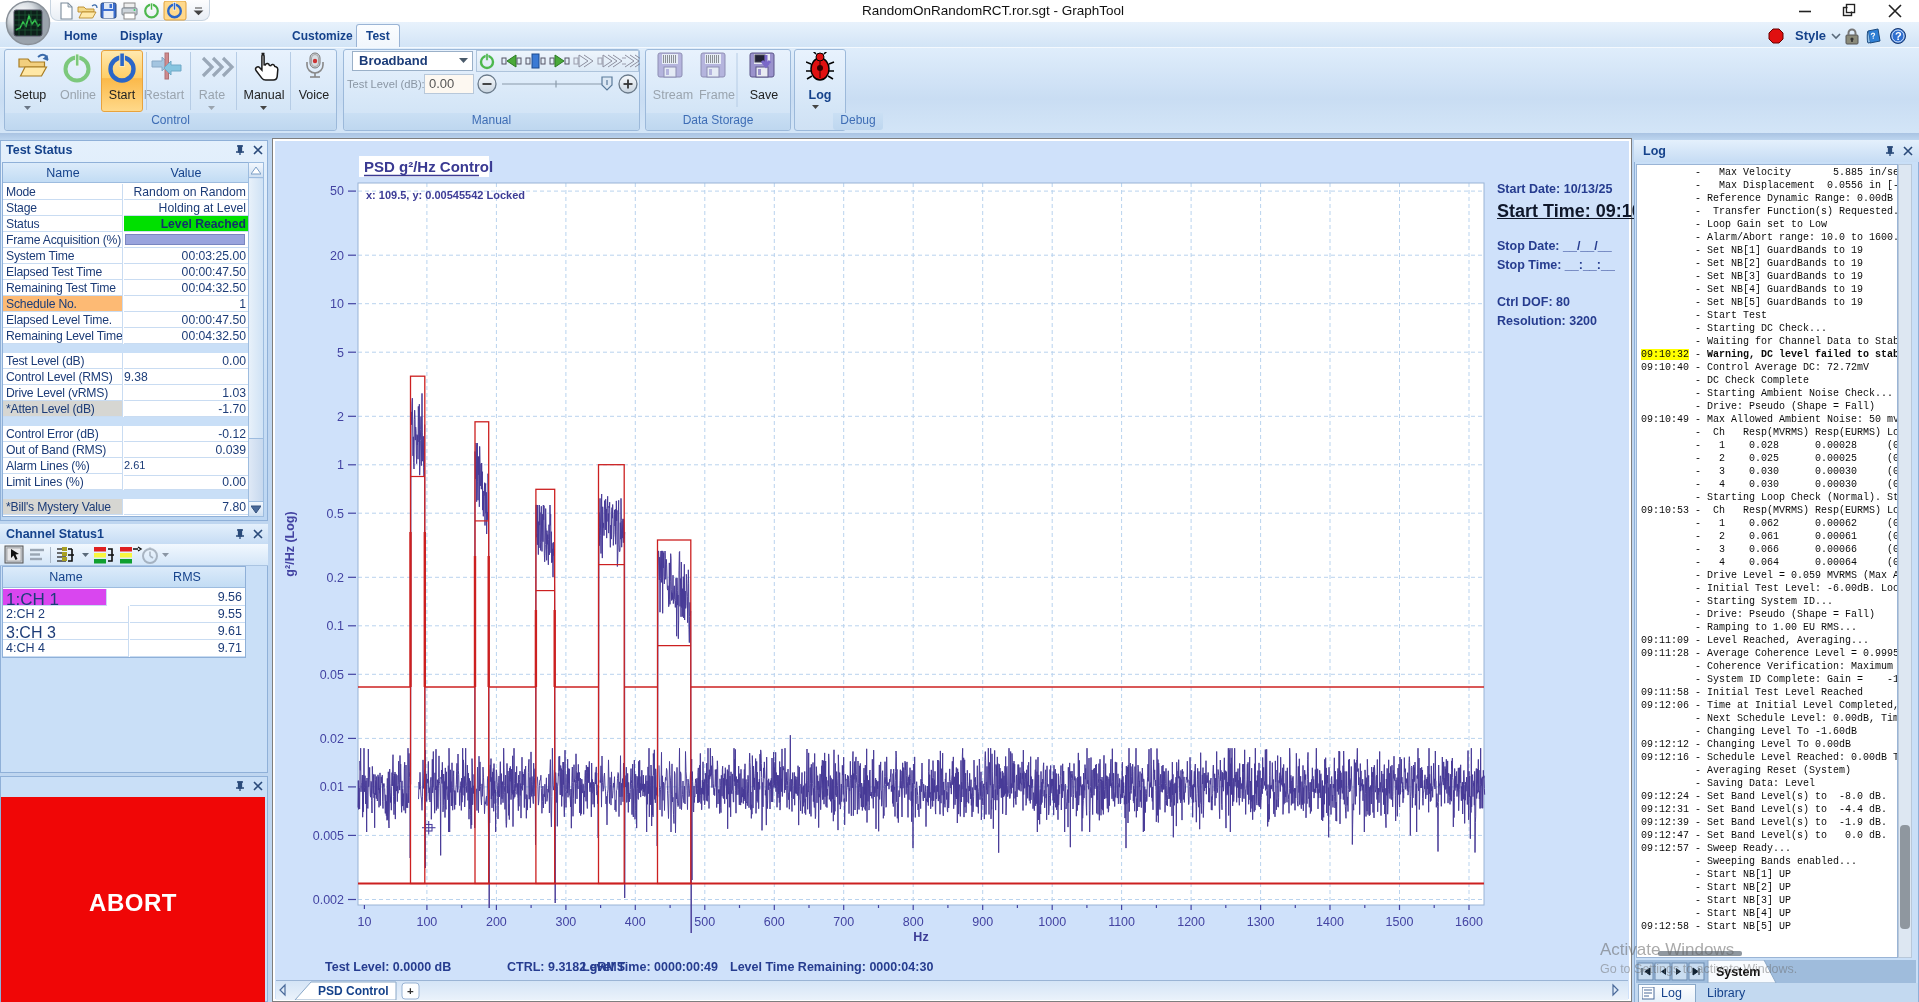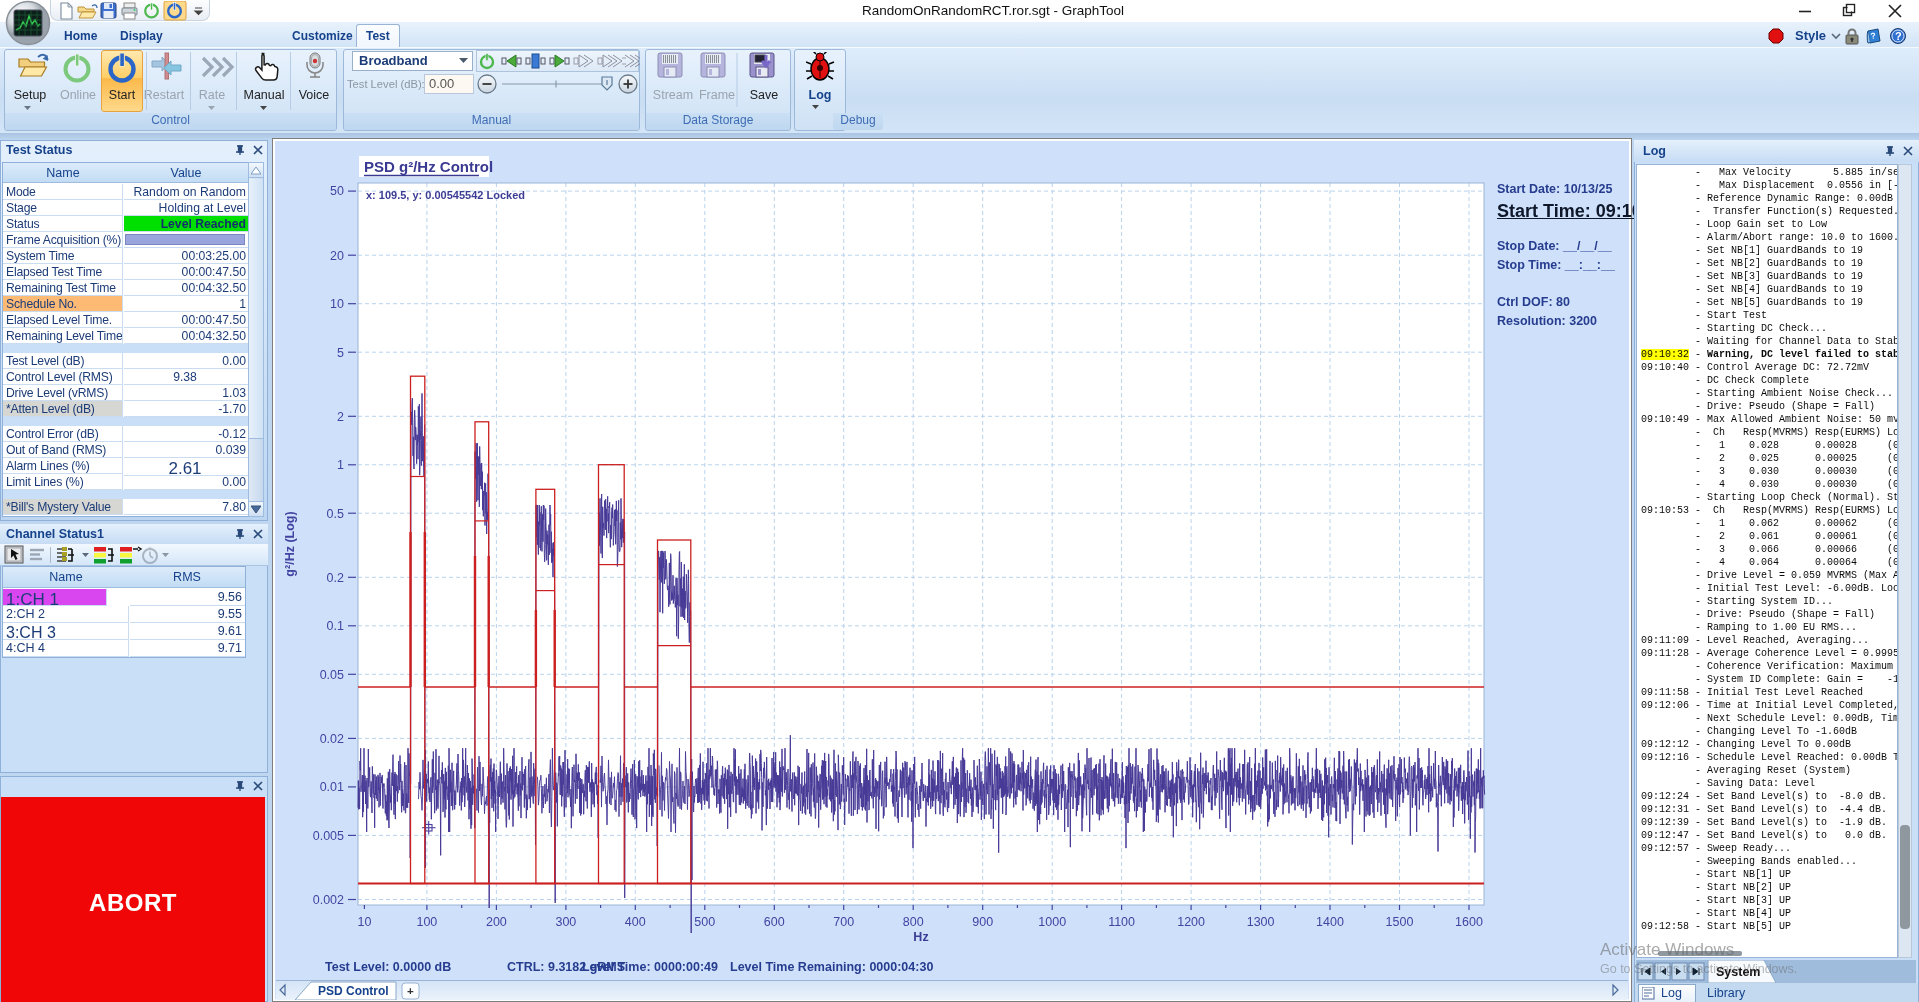--- a/index.html
+++ b/index.html
@@ -342,32 +342,32 @@
     <div style="position:absolute;left:0;top:133px;width:120px;height:16px;background:#fdba74;border-bottom:1px solid #c9dcf2;border-right:1px solid #c9dcf2;font-size:12.2px;letter-spacing:-0.2px;color:#1c3c78;padding:1px 0 0 3px;white-space:nowrap;overflow:hidden;">Schedule No.</div>
     <div style="position:absolute;left:121px;top:133px;width:125px;height:16px;border-bottom:1px solid #c9dcf2;font-size:12.2px;color:#1c3c78;text-align:right;padding:1px 3px 0 0;">1</div>
     <div style="position:absolute;left:0;top:149px;width:120px;height:16px;background:#fff;border-bottom:1px solid #c9dcf2;border-right:1px solid #c9dcf2;font-size:12.2px;letter-spacing:-0.2px;color:#1c3c78;padding:1px 0 0 3px;white-space:nowrap;overflow:hidden;">Elapsed Level Time.</div>
     <div style="position:absolute;left:121px;top:149px;width:125px;height:16px;border-bottom:1px solid #c9dcf2;font-size:12.2px;color:#1c3c78;text-align:right;padding:1px 3px 0 0;">00:00:47.50</div>
     <div style="position:absolute;left:0;top:165px;width:120px;height:16px;background:#fff;border-bottom:1px solid #c9dcf2;border-right:1px solid #c9dcf2;font-size:12.2px;letter-spacing:-0.2px;color:#1c3c78;padding:1px 0 0 3px;white-space:nowrap;overflow:hidden;">Remaining Level Time</div>
     <div style="position:absolute;left:121px;top:165px;width:125px;height:16px;border-bottom:1px solid #c9dcf2;font-size:12.2px;color:#1c3c78;text-align:right;padding:1px 3px 0 0;">00:04:32.50</div>
     <div style="position:absolute;left:0;top:181px;width:100%;height:9px;background:#c9dff7;"></div>
     <div style="position:absolute;left:0;top:190px;width:120px;height:16px;background:#fff;border-bottom:1px solid #c9dcf2;border-right:1px solid #c9dcf2;font-size:12.2px;letter-spacing:-0.2px;color:#1c3c78;padding:1px 0 0 3px;white-space:nowrap;overflow:hidden;">Test Level (dB)</div>
     <div style="position:absolute;left:121px;top:190px;width:125px;height:16px;border-bottom:1px solid #c9dcf2;font-size:12.2px;color:#1c3c78;text-align:right;padding:1px 3px 0 0;">0.00</div>
     <div style="position:absolute;left:0;top:206px;width:120px;height:16px;background:#fff;border-bottom:1px solid #c9dcf2;border-right:1px solid #c9dcf2;font-size:12.2px;letter-spacing:-0.2px;color:#1c3c78;padding:1px 0 0 3px;white-space:nowrap;overflow:hidden;">Control Level (RMS)</div>
-    <div style="position:absolute;left:121px;top:206px;width:125px;height:16px;border-bottom:1px solid #c9dcf2;font-size:12.2px;color:#1c3c78;text-align:center;padding:1px 3px 0 0;">9.38</div>
+    <div style="position:absolute;left:121px;top:206px;width:125px;height:16px;border-bottom:1px solid #c9dcf2;font-size:12.2px;color:#1c3c78;text-align:left;padding:1px 3px 0 0;">9.38</div>
     <div style="position:absolute;left:0;top:222px;width:120px;height:16px;background:#fff;border-bottom:1px solid #c9dcf2;border-right:1px solid #c9dcf2;font-size:12.2px;letter-spacing:-0.2px;color:#1c3c78;padding:1px 0 0 3px;white-space:nowrap;overflow:hidden;">Drive Level (vRMS)</div>
     <div style="position:absolute;left:121px;top:222px;width:125px;height:16px;border-bottom:1px solid #c9dcf2;font-size:12.2px;color:#1c3c78;text-align:right;padding:1px 3px 0 0;">1.03</div>
     <div style="position:absolute;left:0;top:238px;width:120px;height:16px;background:#d6d6d2;border-bottom:1px solid #c9dcf2;border-right:1px solid #c9dcf2;font-size:12.2px;letter-spacing:-0.2px;color:#1c3c78;padding:1px 0 0 3px;white-space:nowrap;overflow:hidden;">*Atten Level (dB)</div>
     <div style="position:absolute;left:121px;top:238px;width:125px;height:16px;border-bottom:1px solid #c9dcf2;font-size:12.2px;color:#1c3c78;text-align:right;padding:1px 3px 0 0;">-1.70</div>
     <div style="position:absolute;left:0;top:254px;width:100%;height:9px;background:#c9dff7;"></div>
     <div style="position:absolute;left:0;top:263px;width:120px;height:16px;background:#fff;border-bottom:1px solid #c9dcf2;border-right:1px solid #c9dcf2;font-size:12.2px;letter-spacing:-0.2px;color:#1c3c78;padding:1px 0 0 3px;white-space:nowrap;overflow:hidden;">Control Error (dB)</div>
     <div style="position:absolute;left:121px;top:263px;width:125px;height:16px;border-bottom:1px solid #c9dcf2;font-size:12.2px;color:#1c3c78;text-align:right;padding:1px 3px 0 0;">-0.12</div>
     <div style="position:absolute;left:0;top:279px;width:120px;height:16px;background:#fff;border-bottom:1px solid #c9dcf2;border-right:1px solid #c9dcf2;font-size:12.2px;letter-spacing:-0.2px;color:#1c3c78;padding:1px 0 0 3px;white-space:nowrap;overflow:hidden;">Out of Band (RMS)</div>
     <div style="position:absolute;left:121px;top:279px;width:125px;height:16px;border-bottom:1px solid #c9dcf2;font-size:12.2px;color:#1c3c78;text-align:right;padding:1px 3px 0 0;">0.039</div>
     <div style="position:absolute;left:0;top:295px;width:120px;height:16px;background:#fff;border-bottom:1px solid #c9dcf2;border-right:1px solid #c9dcf2;font-size:12.2px;letter-spacing:-0.2px;color:#1c3c78;padding:1px 0 0 3px;white-space:nowrap;overflow:hidden;">Alarm Lines (%)</div>
-    <div style="position:absolute;left:121px;top:295px;width:125px;height:16px;border-bottom:1px solid #c9dcf2;font-size:17px;color:#1c3c78;text-align:center;padding:1px 3px 16px 0;">2.61</div>
+    <div style="position:absolute;left:121px;top:295px;width:125px;height:16px;border-bottom:1px solid #c9dcf2;font-size:11px;color:#1c3c78;text-align:left;padding:1px 3px 16px 0;">2.61</div>
     <div style="position:absolute;left:0;top:311px;width:120px;height:16px;background:#fff;border-bottom:1px solid #c9dcf2;border-right:1px solid #c9dcf2;font-size:12.2px;letter-spacing:-0.2px;color:#1c3c78;padding:1px 0 0 3px;white-space:nowrap;overflow:hidden;">Limit Lines (%)</div>
     <div style="position:absolute;left:121px;top:311px;width:125px;height:16px;border-bottom:1px solid #c9dcf2;font-size:12.2px;color:#1c3c78;text-align:right;padding:1px 3px 0 0;">0.00</div>
     <div style="position:absolute;left:0;top:327px;width:100%;height:9px;background:#c9dff7;"></div>
     <div style="position:absolute;left:0;top:336px;width:120px;height:16px;background:#d6d6d2;border-bottom:1px solid #c9dcf2;border-right:1px solid #c9dcf2;font-size:12.2px;letter-spacing:-0.2px;color:#1c3c78;padding:1px 0 0 3px;white-space:nowrap;overflow:hidden;">*Bill's Mystery Value</div>
     <div style="position:absolute;left:121px;top:336px;width:125px;height:16px;border-bottom:1px solid #c9dcf2;font-size:12.2px;color:#1c3c78;text-align:right;padding:1px 3px 0 0;">7.80</div>
   </div>
 <div class="abs" style="left:248px;top:162px;width:16px;height:355px;background:linear-gradient(90deg,#dfe9f6,#c6d8ee);border:1px solid #9dbcdf;">
 <div style="position:absolute;left:0;top:0;width:100%;height:15px;background:linear-gradient(#f2f7fd,#cfe0f2);border-bottom:1px solid #9dbcdf;"></div>
 <svg style="position:absolute;left:2px;top:4px;" width="10" height="8">
       <path d="M5 0 L10 7 H0 z" fill="#fff" stroke="#7a9cc4"></path>

